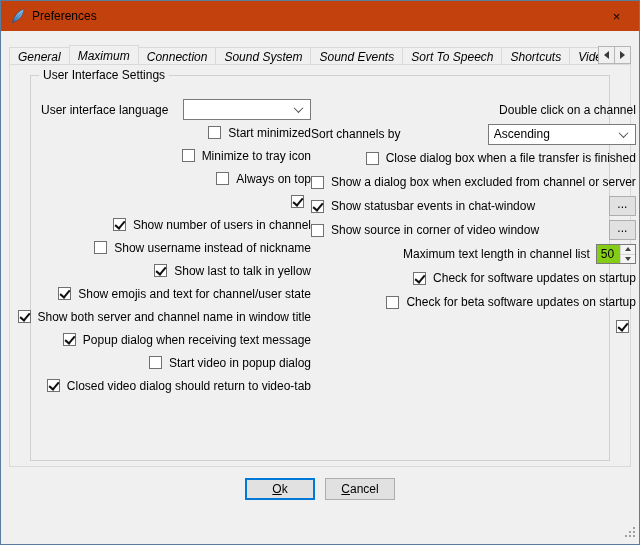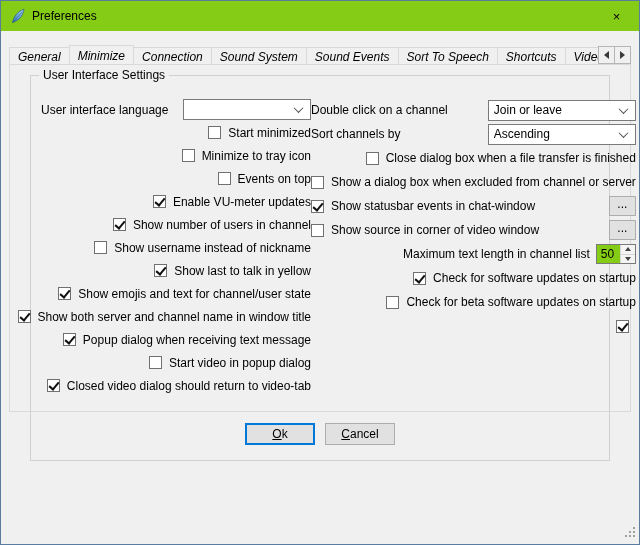--- a/index.html
+++ b/index.html
@@ -6,40 +6,40 @@
   *{box-sizing:border-box;}
   .dialog{
     width:640px;height:545px;
     border:1px solid #5b7ca1;
     background:#f0f0f0;
     font-family:"Liberation Sans","DejaVu Sans",sans-serif;
     font-size:12px;color:#000;
     position:relative;overflow:hidden;
   }
   
-  .titlebar{height:30px;background:#84cc16;display:flex;align-items:center;}
+  .titlebar{height:30px;background:#c2410c;display:flex;align-items:center;}
   .title-icon{width:16px;height:16px;margin:0 6px 0 9px;flex:none;}
   .title-text{flex:1;font-size:12px;}
   .close-btn{width:45px;height:29px;display:flex;align-items:center;justify-content:center;
     font-size:13px;color:#000;background:transparent;}
   
   .body{padding:0 8px;position:relative;}
   .tabs-wrap{position:relative;margin-top:13px;height:20px;}
   .tab-strip{display:flex;align-items:flex-end;height:20px;overflow:hidden;}
   .tab{height:17px;line-height:16px;padding:1px 8px;background:#f0f0f0;
     border:1px solid #d9d9d9;border-bottom:none;margin-right:-1px;white-space:nowrap;position:relative;z-index:1;font-style:italic;}
   .tab.active{height:20px;line-height:19px;z-index:3;margin-bottom:-1px;border-bottom:1px solid #f0f0f0;}
   .tab-arrows{position:absolute;right:0;top:2px;display:flex;z-index:5;}
   .tab-arrow{width:17px;height:18px;background:#f0f0f0;border:1px solid #b5b5b5;
     display:flex;align-items:center;justify-content:center;}
   .tab-arrow + .tab-arrow{margin-left:-1px;}
   .tri-left{width:0;height:0;border-top:4px solid transparent;border-bottom:4px solid transparent;border-right:5px solid #3a3a3a;}
   .tri-right{width:0;height:0;border-top:4px solid transparent;border-bottom:4px solid transparent;border-left:5px solid #3a3a3a;}
   
-  .panel{height:348px;border:1px solid #d9d9d9;background:#f0f0f0;position:relative;z-index:2;}
+  .panel{height:403px;border:1px solid #d9d9d9;background:#f0f0f0;position:relative;z-index:2;}
   .groupbox{margin:10px 20px 0 20px;height:386px;border:1px solid #d0d0d0;position:relative;}
   .gb-legend{position:absolute;top:-8px;left:8px;background:#f0f0f0;padding:0 4px;}
   .cols{display:flex;padding:22px 8px 0 10px;}
   .col-left{width:270px;flex:none;}
   .col-right{flex:1;}
   .row{height:23px;display:flex;align-items:center;justify-content:flex-end;}
   .col-right .row{height:24px;}
   .lbl{white-space:nowrap;}
   
   .cb{position:relative;width:13px;height:13px;border:1px solid #707070;background:#fff;flex:none;margin-right:7px;}
@@ -95,21 +95,21 @@
 
   <div class="body">
 
     <div class="tabs-wrap">
       <div class="tab-strip">
   <div class="tab">
     <span>General</span>
   </div>
 
   <div class="tab active">
-    <span>Minimize</span>
+    <span>Maximum</span>
   </div>
 
   <div class="tab">
     <span>Connection</span>
   </div>
 
   <div class="tab">
     <span>Sound System</span>
   </div>
 
@@ -159,26 +159,25 @@
     <span class="cb-label">Start minimized</span>
   </div>
 
   <div class="row">
     <span class="cb"></span>
     <span class="cb-label">Minimize to tray icon</span>
   </div>
 
   <div class="row">
     <span class="cb"></span>
-    <span class="cb-label">Events on top</span>
-  </div>
-
-  <div class="row">
-    <span class="cb checked"></span>
-    <span class="cb-label">Enable VU-meter updates</span>
+    <span class="cb-label">Always on top</span>
+  </div>
+
+  <div class="row">
+    <span class="cb checked"></span>
   </div>
 
   <div class="row">
     <span class="cb checked"></span>
     <span class="cb-label">Show number of users in channel</span>
   </div>
 
   <div class="row">
     <span class="cb"></span>
     <span class="cb-label">Show username instead of nickname</span>
@@ -213,24 +212,20 @@
     <span class="cb checked"></span>
     <span class="cb-label">Closed video dialog should return to video-tab</span>
   </div>
 </div>
           </div>
 
           <div class="col-right">
 
             <div class="row">
               <span class="lbl">Double click on a channel</span>
-              <div class="combo wide">
-                <span class="combo-text">Join or leave</span>
-                <span class="combo-arrow"></span>
-              </div>
             </div>
 
             <div class="row">
               <span class="lbl">Sort channels by</span>
               <div class="combo wide">
                 <span class="combo-text">Ascending</span>
                 <span class="combo-arrow"></span>
               </div>
             </div>
 

